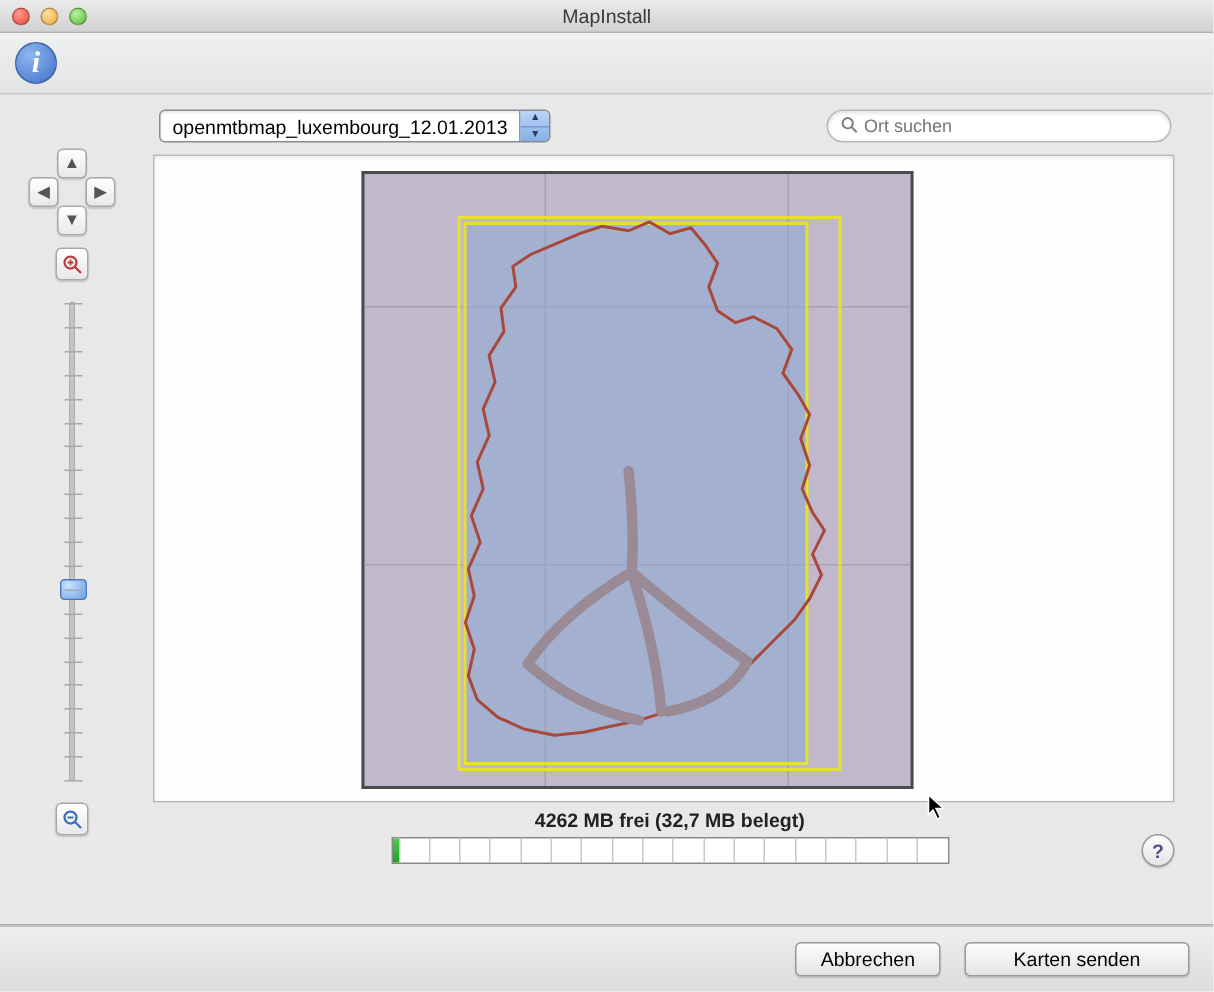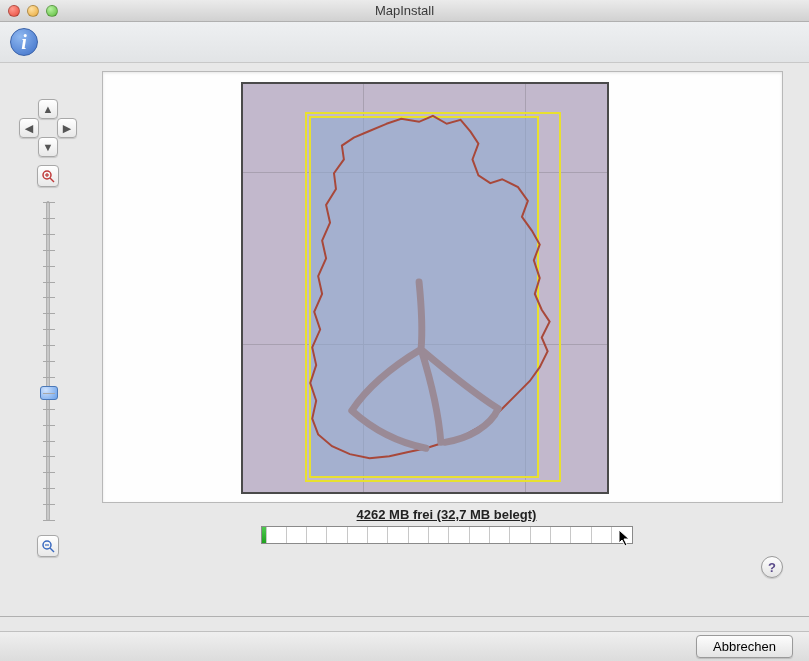--- a/index.html
+++ b/index.html
@@ -160,21 +160,21 @@
 .sel-inner {
   position:absolute; left:66px; top:32px;
   width:230px; height:362px;
   background: rgba(140,170,210,0.55);
   border:2px solid #e8e030;
 }
 .grid-v, .grid-h { position:absolute; background:#a8a0b0; }
 .grid-v { top:0; bottom:0; width:1px; }
 .grid-h { left:0; right:0; height:1px; }
 .country-path { position:absolute; left:0; top:0; width:100%; height:100%; pointer-events:none;}
-.status-lines { text-align:center; font-size:13px; color:#222;text-decoration:underline; }
+.status-lines { text-align:center; font-size:13px; color:#222; }
 .capacity-bar {
   margin: 4px auto 6px;
   width:372px; height:18px;
   border:1px solid #8a8a8a;
   background:#fff;
   display:flex;
   position:relative;
 }
 .capacity-bar .used {
   background: linear-gradient(#4fc94f,#1fa21f);
@@ -186,21 +186,21 @@
   width:22px; height:22px; border-radius:50%;
   border:1px solid #9a9a9a;
   background: linear-gradient(#fdfdfd,#e4e4e4);
   display:flex;align-items:center;justify-content:center;
   font-weight:bold; color:#5a4a8a; cursor:pointer;
   box-shadow: 0 1px 1px rgba(0,0,0,0.15);
 }
 .divider-line { height:1px; background:#c2c2c2; margin: 6px 0 0; border-top:1px solid #b0b0b0;}
 .footer {
   position:absolute; left:0; right:0; bottom:0;
-  height:30px;
+  height:44px;
   background: linear-gradient(#efefef,#dcdcdc);
   border-top:1px solid #c0c0c0;
   display:flex; justify-content:flex-end; align-items:center;
   padding: 0 16px; gap:16px;
 }
 .footer button, .push-btn {
   font-family:inherit; font-size:13px;
   padding: 3px 16px;
   background: linear-gradient(#fdfdfd,#e4e4e4);
   border:1px solid #9a9a9a;
@@ -284,20 +284,38 @@
     <div class="zoom-out-btn">
       <svg class="mag-svg" width="14" height="14" viewBox="0 0 14 14">
         <circle cx="6" cy="6" r="4" fill="none" stroke="#3a6ac0" stroke-width="1.5"></circle>
         <line x1="9" y1="9" x2="13" y2="13" stroke="#3a6ac0" stroke-width="1.5"></line>
         <line x1="4" y1="6" x2="8" y2="6" stroke="#3a6ac0" stroke-width="1.2"></line>
       </svg>
     </div>
   </div>
 
   <div class="main-panel">
+    <div class="toprow">
+      <div class="combo">
+        <div class="combo-text">openmtbmap_luxembourg_12.01.2013</div>
+        <div class="combo-stepper">
+          <div>▲</div>
+            <div>▼</div>
+        </div>
+      </div>
+      <div class="searchbox">
+        <span style="font-size:12px;color:#7a7a7a;margin-right:4px">
+          <svg width="12" height="12" viewBox="0 0 14 14">
+              <circle cx="6" cy="6" r="4" fill="none" stroke="#7a7a7a" stroke-width="1.5"></circle>
+              <line x1="9" y1="9" x2="13" y2="13" stroke="#7a7a7a" stroke-width="1.5"></line>
+            </svg>
+        </span>
+        <input type="text" placeholder="Ort suchen" style="">
+      </div>
+    </div>
 
     <div class="map-frame">
       <div class="map-inner">
         <div class="grid-v" style="left:120px"></div>
         <div class="grid-v" style="left:282px"></div>
         <div class="grid-h" style="top:88px"></div>
         <div class="grid-h" style="top:260px"></div>
         <div class="sel-inner"></div>
         <div class="sel-outer"></div>
         <svg class="country-path" viewBox="0 0 368 412">
@@ -341,13 +359,14 @@
 <div class="cursor-img">
   <svg width="14" height="18" viewBox="0 0 14 18">
       <path d="M1 1 L1 14 L4 11 L7 17 L9 16 L6 10 L11 10 Z" fill="#000" stroke="#fff" stroke-width="1"></path>
     </svg>
 </div>
 
 <div class="divider-line" style="position:absolute;left:0;right:0;top:610px"></div>
 
 <div class="footer">
   <button>Abbrechen</button>
+  <button style="width:150px">Karten senden</button>
 </div>
 
 </body></html>

